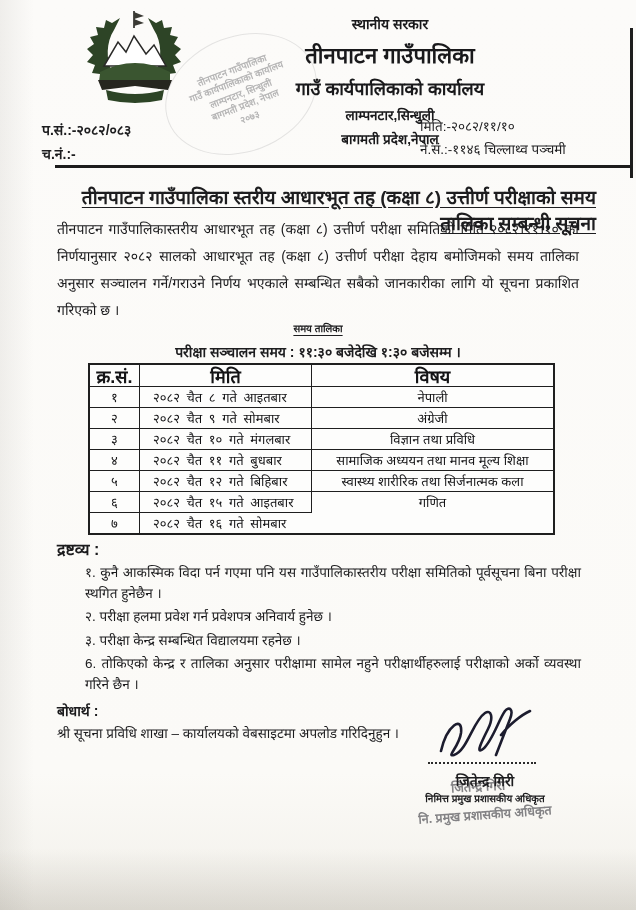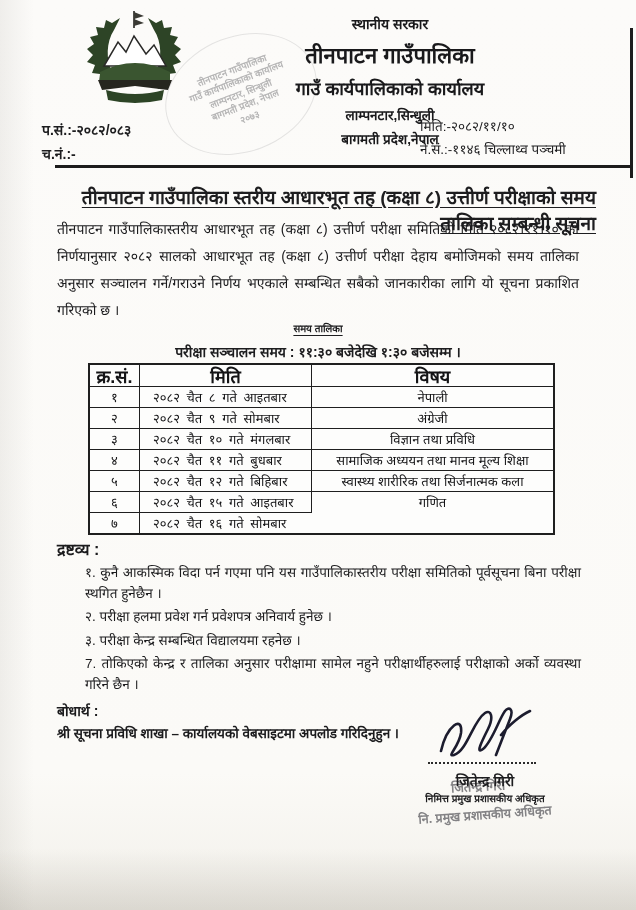--- a/index.html
+++ b/index.html
@@ -61,21 +61,21 @@
   .td:last-child { border-right:none; }
   .tr:not(:first-child) .td { border-top:1.5px solid #1f1f1f; }
   .tr.head .td { font-weight:bold; font-size:18px; }
   .td.date { justify-content:flex-start; padding-left:13px; word-spacing:3px; }
 
   
   .lower { left:57px; top:540px; width:524px; font-size:13.5px; color:#1b1b1d; }
   .notes-heading { font-weight:bold; font-size:16px; line-height:20px; }
   .note-item { padding-left:28px; text-align:justify; line-height:20.5px; margin-top:3px; }
   .cc-heading { font-weight:bold; font-size:14px; line-height:20px; margin-top:6px; }
-  .cc-line { line-height:20px; margin-top:3px; font-weight:700; }
+  .cc-line { line-height:20px; margin-top:3px; font-weight:400; }
 
   
   .sig-svg { left:433px; top:703px; width:104px; height:64px; }
   .sig-dots { left:428px; top:762px; width:108px; border-bottom:2.5px dotted #2b2b2b; }
   .sig-name { left:405px; top:771px; width:160px; text-align:center; font-size:14px; font-weight:bold; }
   .sig-title { left:375px; top:791px; width:220px; text-align:center; font-size:10px; font-weight:bold; }
   .ghost { color:#66666a; opacity:.8; }
   .ghost-name { left:398px; top:777px; width:160px; text-align:center; font-size:13px; font-weight:bold; transform:rotate(-3deg); }
   .ghost-title { left:385px; top:806px; width:200px; text-align:center; font-size:12.5px; font-weight:bold; transform:rotate(-4deg); }
 </style>
@@ -181,21 +181,21 @@
       <div class="td">७</div>
       <div class="td date">२०८२ चैत १६ गते सोमबार</div>
     </div>
   </div>
 
   <div class="abs lower">
     <div class="notes-heading">द्रष्टव्य :</div>
     <div class="note-item">१. कुनै आकस्मिक विदा पर्न गएमा पनि यस गाउँपालिकास्तरीय परीक्षा समितिको पूर्वसूचना बिना परीक्षा स्थगित हुनेछैन ।</div>
     <div class="note-item">२. परीक्षा हलमा प्रवेश गर्न प्रवेशपत्र अनिवार्य हुनेछ ।</div>
     <div class="note-item">३. परीक्षा केन्द्र सम्बन्धित विद्यालयमा रहनेछ ।</div>
-    <div class="note-item">7. तोकिएको केन्द्र र तालिका अनुसार परीक्षामा सामेल नहुने परीक्षार्थीहरुलाई परीक्षाको अर्को व्यवस्था गरिने छैन ।</div>
+    <div class="note-item">6. तोकिएको केन्द्र र तालिका अनुसार परीक्षामा सामेल नहुने परीक्षार्थीहरुलाई परीक्षाको अर्को व्यवस्था गरिने छैन ।</div>
     <div class="cc-heading">बोधार्थ :</div>
     <div class="cc-line">श्री सूचना प्रविधि शाखा – कार्यालयको वेबसाइटमा अपलोड गरिदिनुहुन ।</div>
   </div>
 
   <div class="abs sig-svg">
     <svg width="104" height="64" viewBox="0 0 104 64">
       <path d="M8,48 C14,22 30,12 28,30 C26,44 13,54 21,52 C34,48 40,18 52,10 C58,6 61,14 55,26 C49,38 42,52 50,46 C59,39 66,16 72,8 C76,3 81,6 77,16 L63,52 M68,32 C76,22 88,12 97,8" fill="none" stroke="#1c1c2e" stroke-width="2.6" stroke-linecap="round"></path>
     </svg>
   </div>
   <div class="abs sig-dots"></div>

